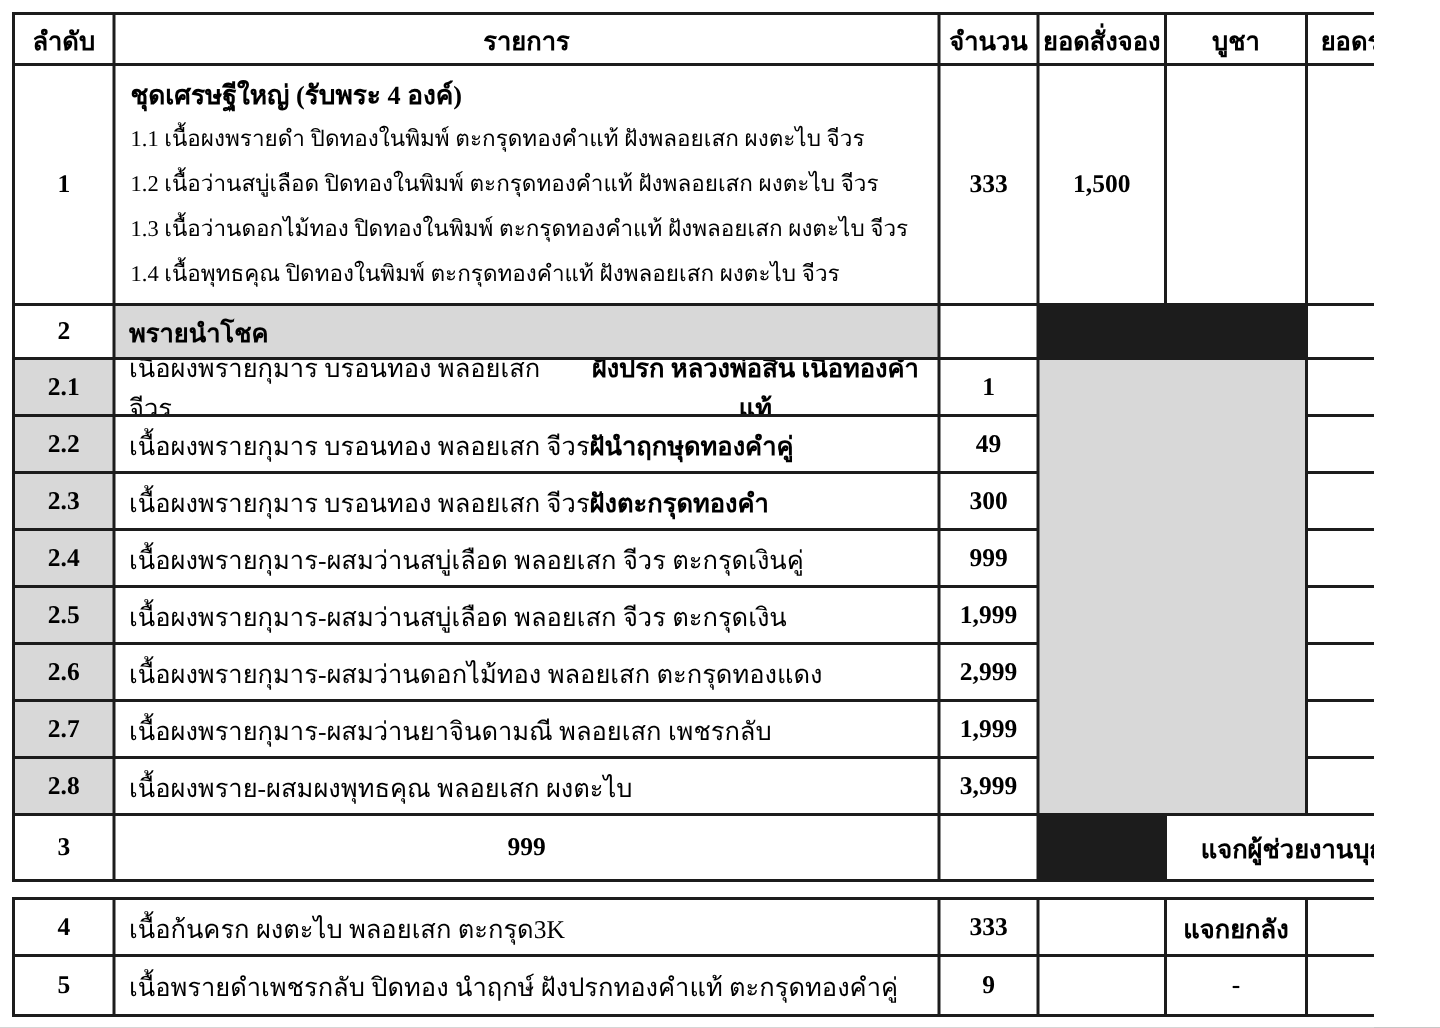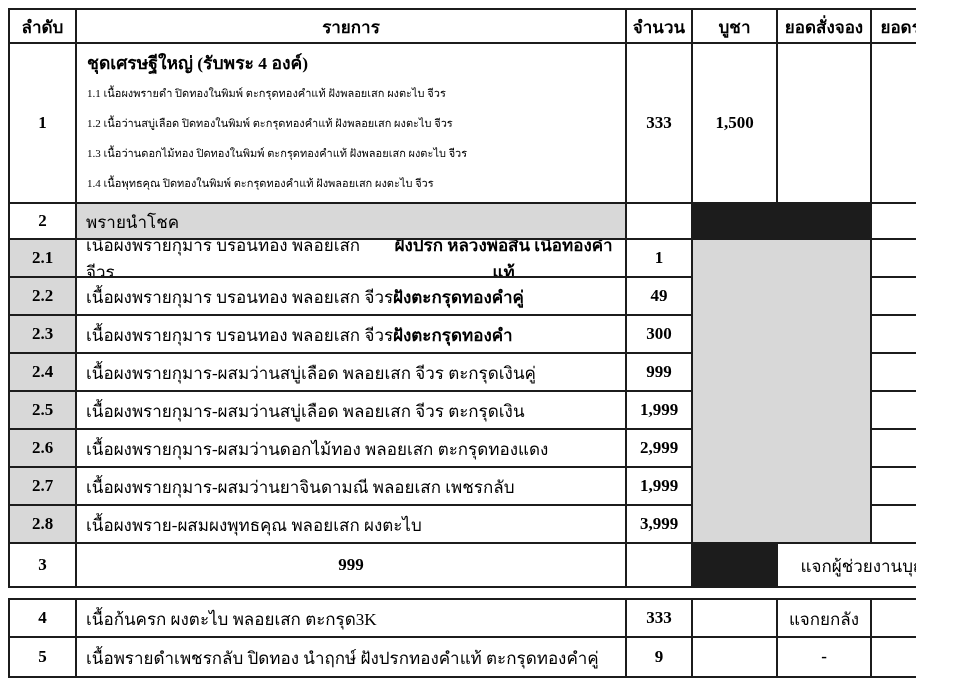--- a/index.html
+++ b/index.html
@@ -5,44 +5,44 @@
   html,body{margin:0;padding:0;background:#fff;}
   body{width:960px;height:685px;font-family:"Liberation Serif","DejaVu Serif",serif;color:#000;}
   .page{position:relative;width:916px;height:685px;background:#fff;overflow:hidden;}
   .tbl{position:absolute;left:8px;display:grid;grid-template-columns:65px 548px 64px 83px 92px 78px;
        gap:2px;background:#1c1c1c;padding:2px;}
   #tbl-main{top:8px;grid-template-rows:32px 158px 34px repeat(8,36px) 42px;}
   #tbl-bottom{top:598px;grid-template-rows:36px 38px;}
   .cell{background:#fff;display:flex;align-items:center;font-size:17px;box-sizing:border-box;overflow:hidden;}
   .c-center{justify-content:center;text-align:center;}
   .c-text{padding-left:9px;padding-right:4px;}
-  .bold{font-weight:normal;}
+  .bold{font-weight:bold;}
   .gray{background:#d8d8d8;}
   .hdr{font-weight:bold;justify-content:center;font-size:17px;}
   .row1-body{flex-direction:column;align-items:flex-start;justify-content:center;padding:20px 10px;line-height:30px;}
   .row1-title{font-weight:bold;font-size:17.5px;}
-  .sub-line{font-size:11px;white-space:nowrap;}
+  .sub-line{font-size:15px;white-space:nowrap;}
   .num{font-weight:bold;}
   .merged-gray{grid-column:4/6;grid-row:4/12;}
   .span-price{grid-column:4/6;margin-top:36px;}
   .span-note{grid-column:5/7;}
   b{font-weight:bold;text-align:center;}
 </style>
 </head>
 <body>
 
 <div class="page">
 
   <div class="tbl" id="tbl-main">
 
     <div class="cell hdr">ลำดับ</div>
     <div class="cell hdr">รายการ</div>
     <div class="cell hdr">จำนวน</div>
+    <div class="cell hdr">ยอดสั่งจอง</div>
     <div class="cell hdr">บูชา</div>
-    <div class="cell hdr">ยอดสั่งจอง</div>
     <div class="cell hdr">ยอดรวม</div>
 
     <div class="cell c-center num">1</div>
     <div class="cell row1-body">
       <span class="row1-title">ชุดเศรษฐีใหญ่ (รับพระ 4 องค์)</span>
       <span class="sub-line">1.1 เนื้อผงพรายดำ ปิดทองในพิมพ์ ตะกรุดทองคำแท้ ฝังพลอยเสก ผงตะไบ จีวร</span>
       <span class="sub-line">1.2 เนื้อว่านสบู่เลือด ปิดทองในพิมพ์ ตะกรุดทองคำแท้ ฝังพลอยเสก ผงตะไบ จีวร</span>
       <span class="sub-line">1.3 เนื้อว่านดอกไม้ทอง ปิดทองในพิมพ์ ตะกรุดทองคำแท้ ฝังพลอยเสก ผงตะไบ จีวร</span>
       <span class="sub-line">1.4 เนื้อพุทธคุณ ปิดทองในพิมพ์ ตะกรุดทองคำแท้ ฝังพลอยเสก ผงตะไบ จีวร</span>
     </div>
@@ -63,21 +63,21 @@
     <div class="cell c-text">
         <span>เนื้อผงพรายกุมาร บรอนทอง พลอยเสก จีวร </span>
         <b>ฝังปรก หลวงพ่อสิน เนื้อทองคำแท้</b>
       </div>
     <div class="cell c-center num">1</div>
     <div class="cell"></div>
 
     <div class="cell c-center num gray">2.2</div>
     <div class="cell c-text">
         <span>เนื้อผงพรายกุมาร บรอนทอง พลอยเสก จีวร </span>
-        <b>ฝังตะกรุดทองคำคู่</b>
+        <b>ฝันำฤกษุดทองคำคู่</b>
       </div>
     <div class="cell c-center num">49</div>
     <div class="cell"></div>
 
     <div class="cell c-center num gray">2.3</div>
     <div class="cell c-text">
         <span>เนื้อผงพรายกุมาร บรอนทอง พลอยเสก จีวร </span>
         <b>ฝังตะกรุดทองคำ</b>
       </div>
     <div class="cell c-center num">300</div>

